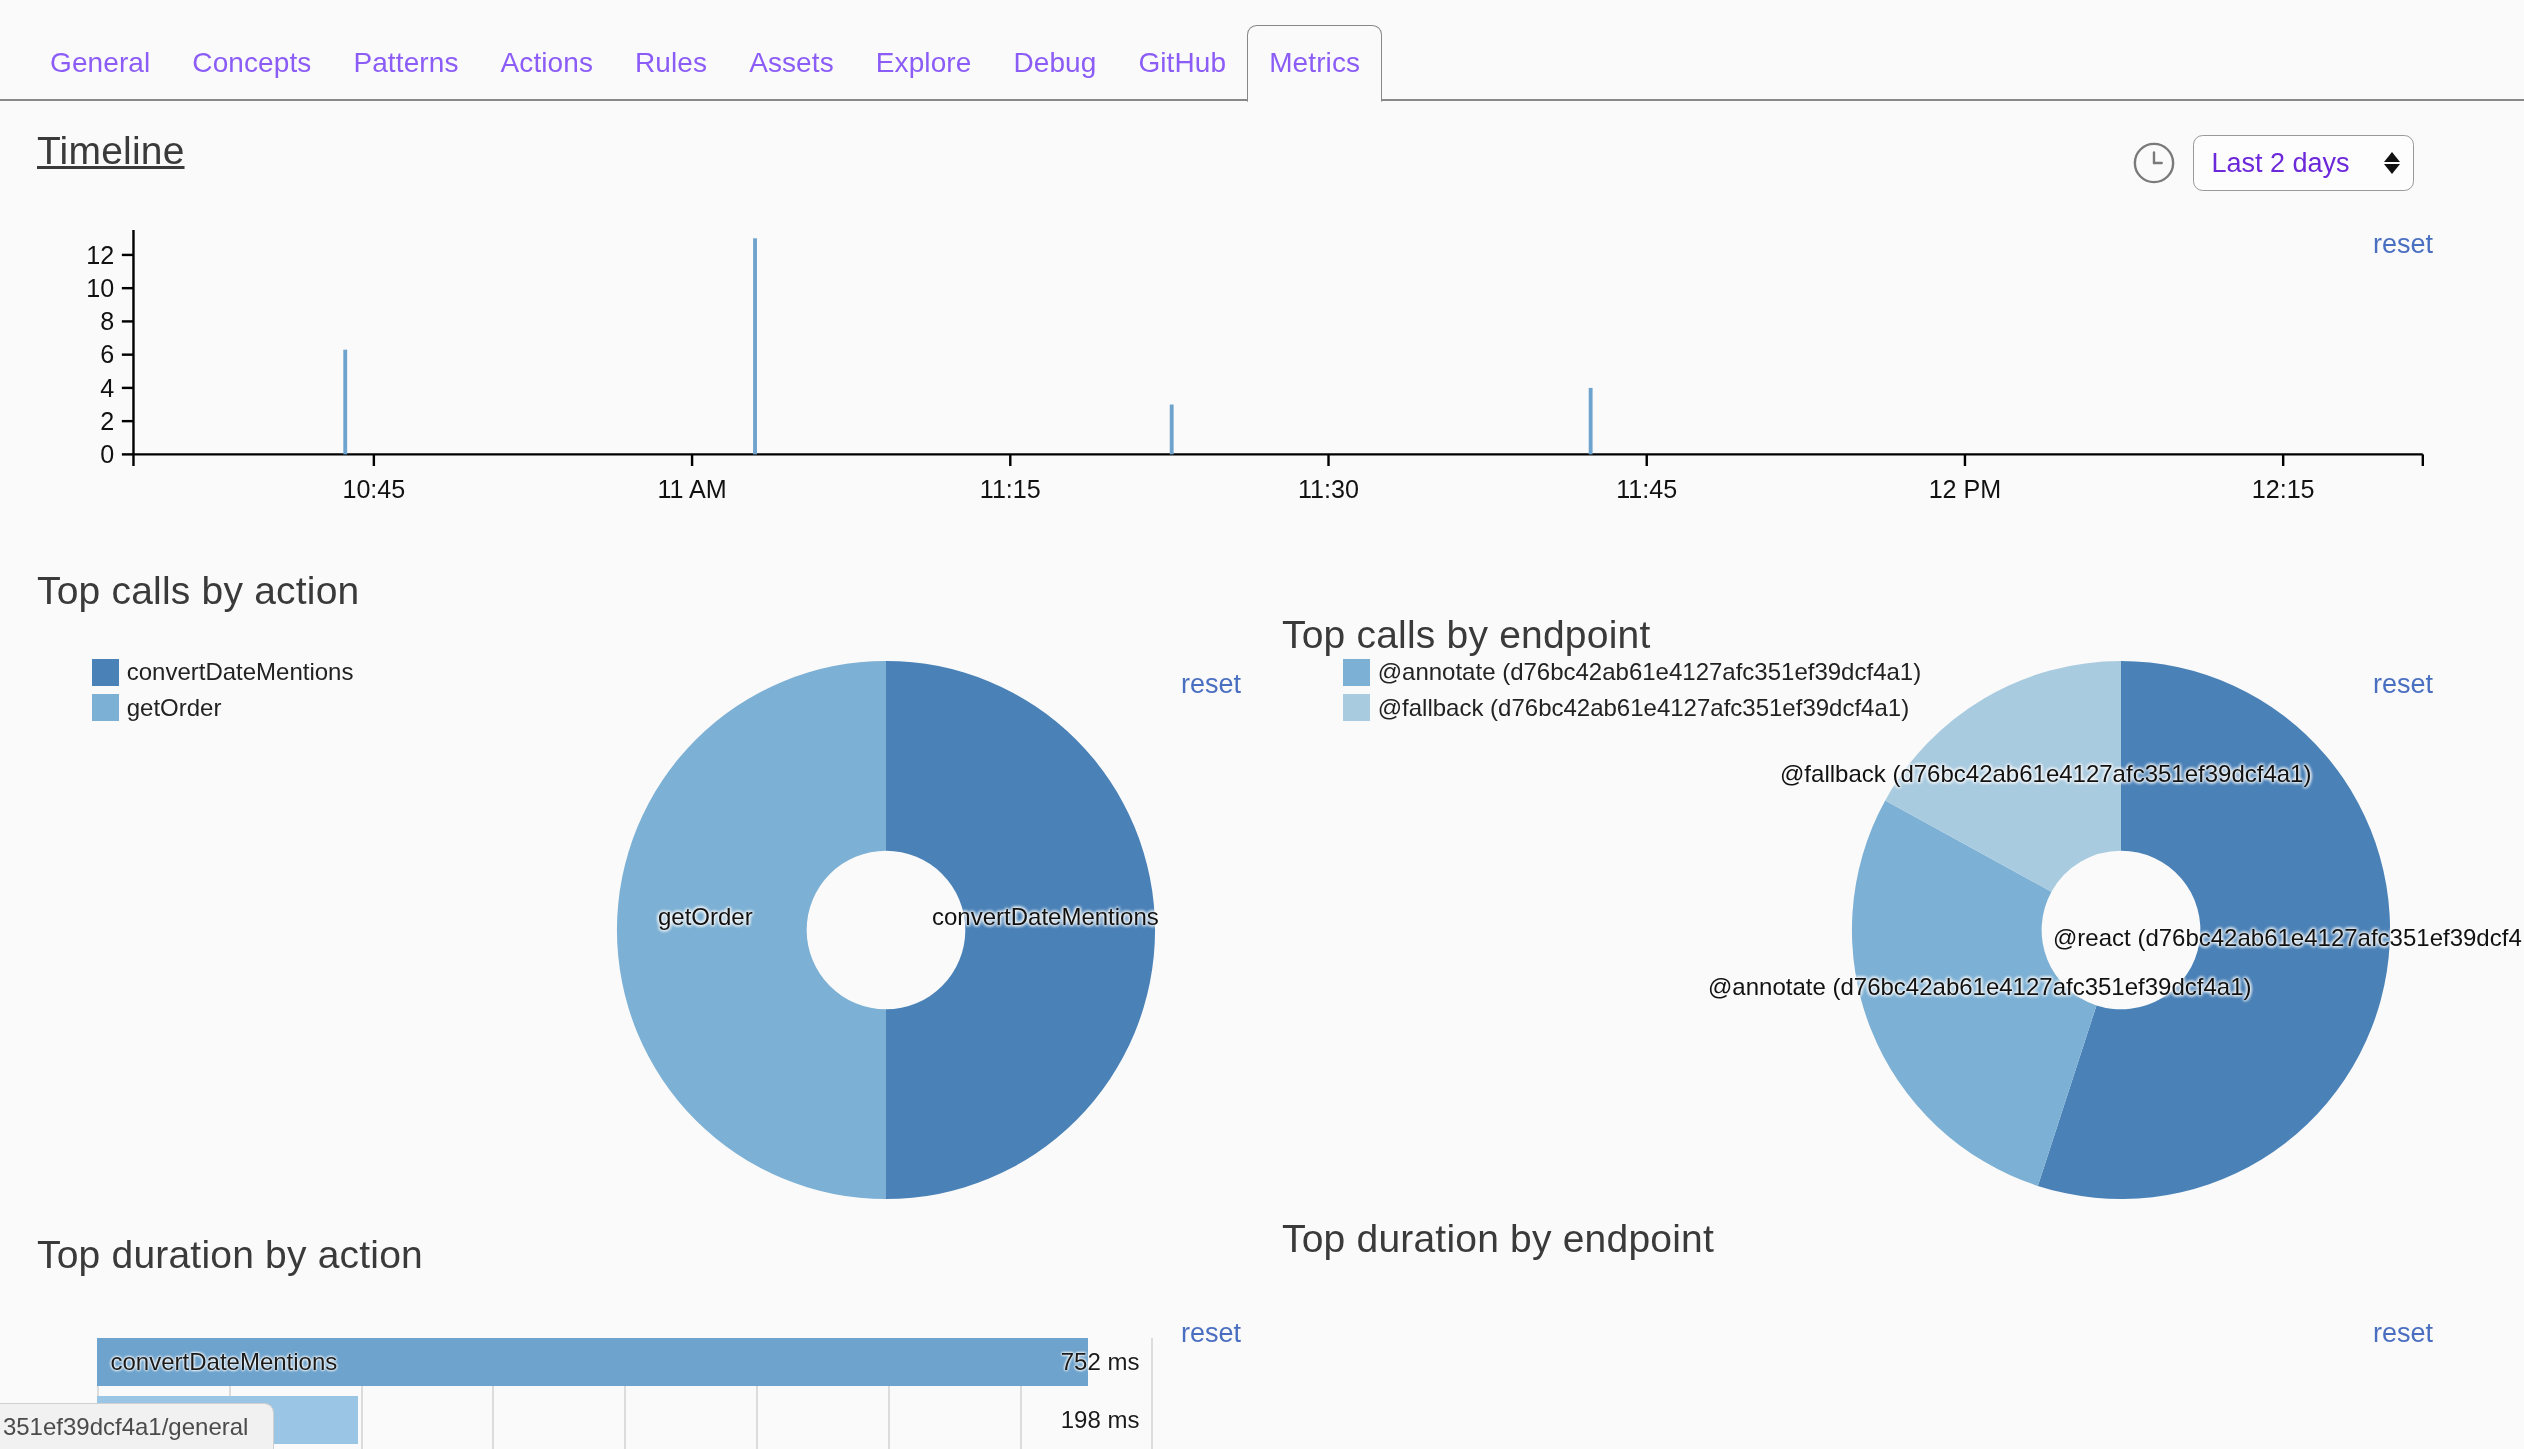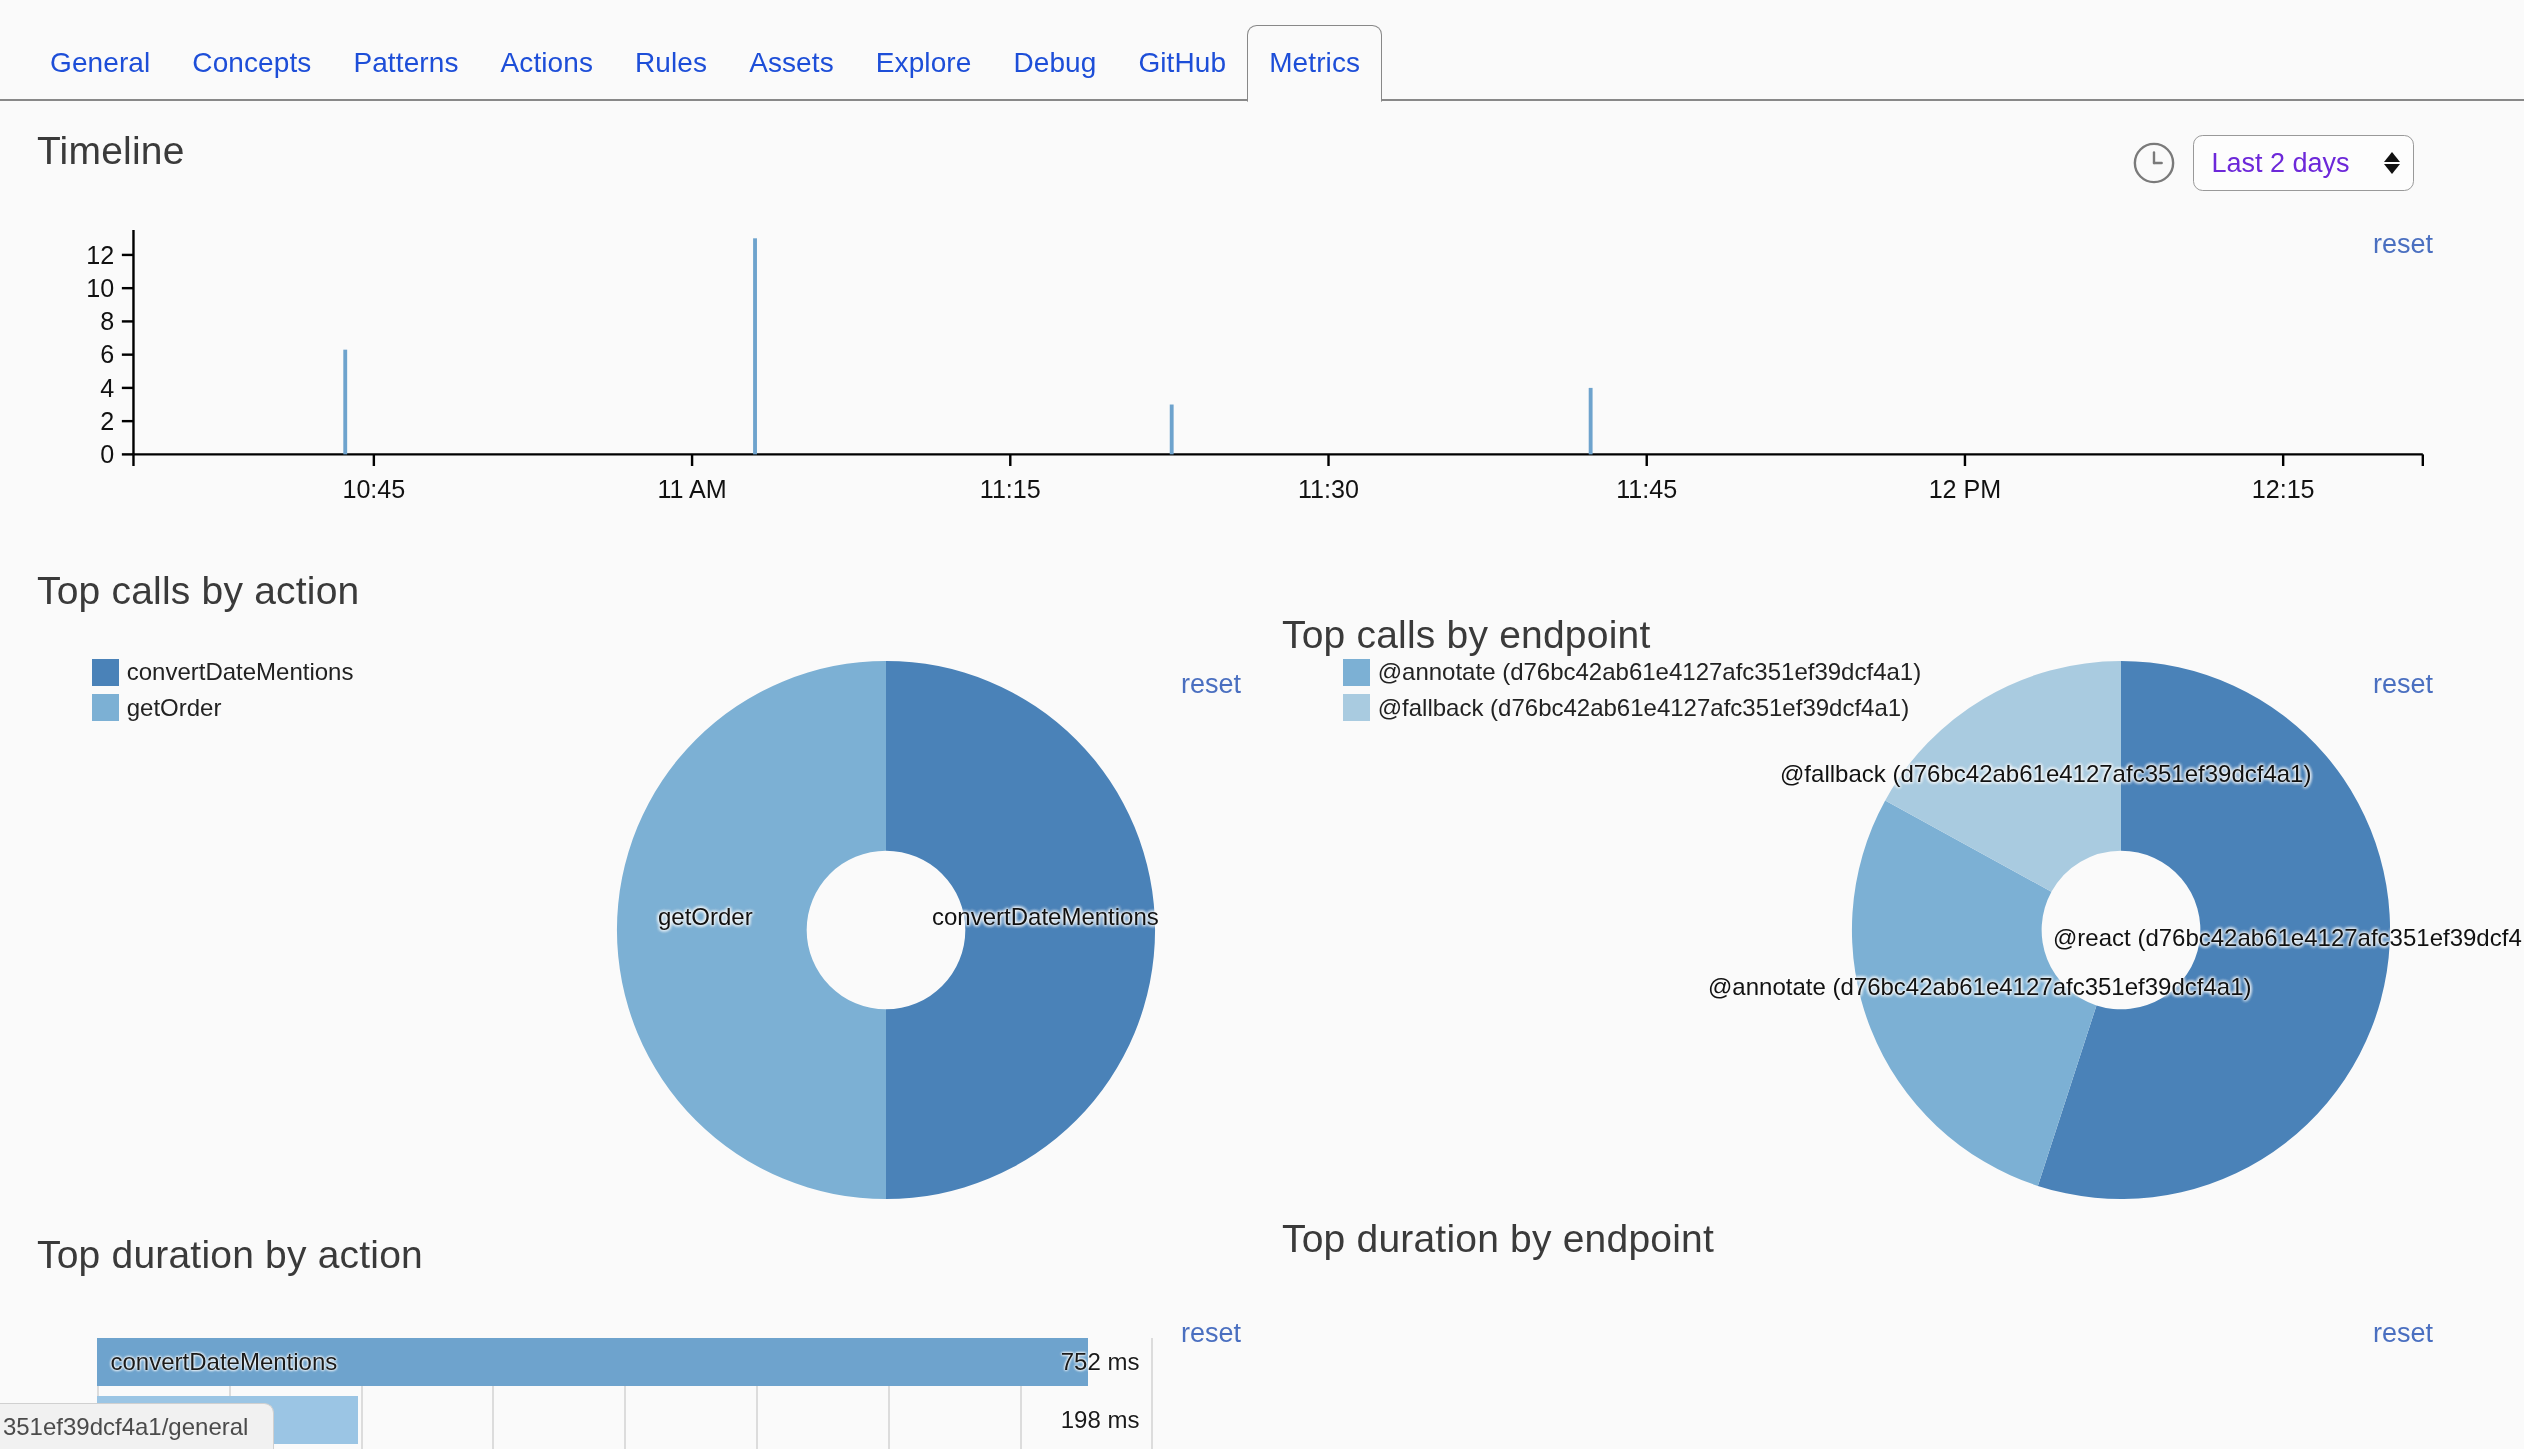--- a/index.html
+++ b/index.html
@@ -17,21 +17,21 @@
   .tabbar {
     position: absolute; top: 0; left: 0; width: 2525px; height: 102px;
     background: #fafafa;
   }
   .tabbar-rule {
     position: absolute; left: 0; top: 99px; width: 2525px; height: 1.9px;
     background: #888; 
   }
   .tabs { position: absolute; left: 29px; top: 25px; display: flex; align-items: flex-end; height: 75px; }
   .tab {
-    font-size: 28px; color: #1d4ed8; padding: 0 21px; height: 74px;
+    font-size: 28px; color: #8b5cf6; padding: 0 21px; height: 74px;
     display: flex; align-items: center; cursor: pointer; white-space: nowrap;
     background: transparent; border: none; position: relative; letter-spacing: 0.1px;
   }
   .tab.active {
     background: #fafafa;
     border: 1.9px solid #888;
     border-bottom: 1.9px solid #fafafa;
     border-radius: 9.7px 9.7px 0 0;
     z-index: 3; height: 77px; margin-bottom: -1.9px;
   }
@@ -138,21 +138,21 @@
         </button>
         <button class="tab">
           <span>GitHub</span>
         </button>
         <button class="tab active">
           <span>Metrics</span>
         </button>
       </div>
   </div>
 
-  <div class="sec-title" style="left:37px; top:129px;">Timeline</div>
+  <div class="sec-title" style="left:37px; top:129px;text-decoration:underline;">Timeline</div>
 
   <div class="timepicker">
     <svg class="clock-icon" viewBox="0 0 46 46">
       <circle cx="23" cy="23" r="20" fill="none" stroke="#7a7a7a" stroke-width="2.5"></circle>
       <line x1="23" y1="23" x2="23" y2="12" stroke="#7a7a7a" stroke-width="2.5" stroke-linecap="round"></line>
       <line x1="23" y1="23" x2="31" y2="23" stroke="#7a7a7a" stroke-width="2.5" stroke-linecap="round"></line>
     </svg>
     <div class="select-box">
       <span class="select-value">Last 2 days</span>
       <span class="spinner">

